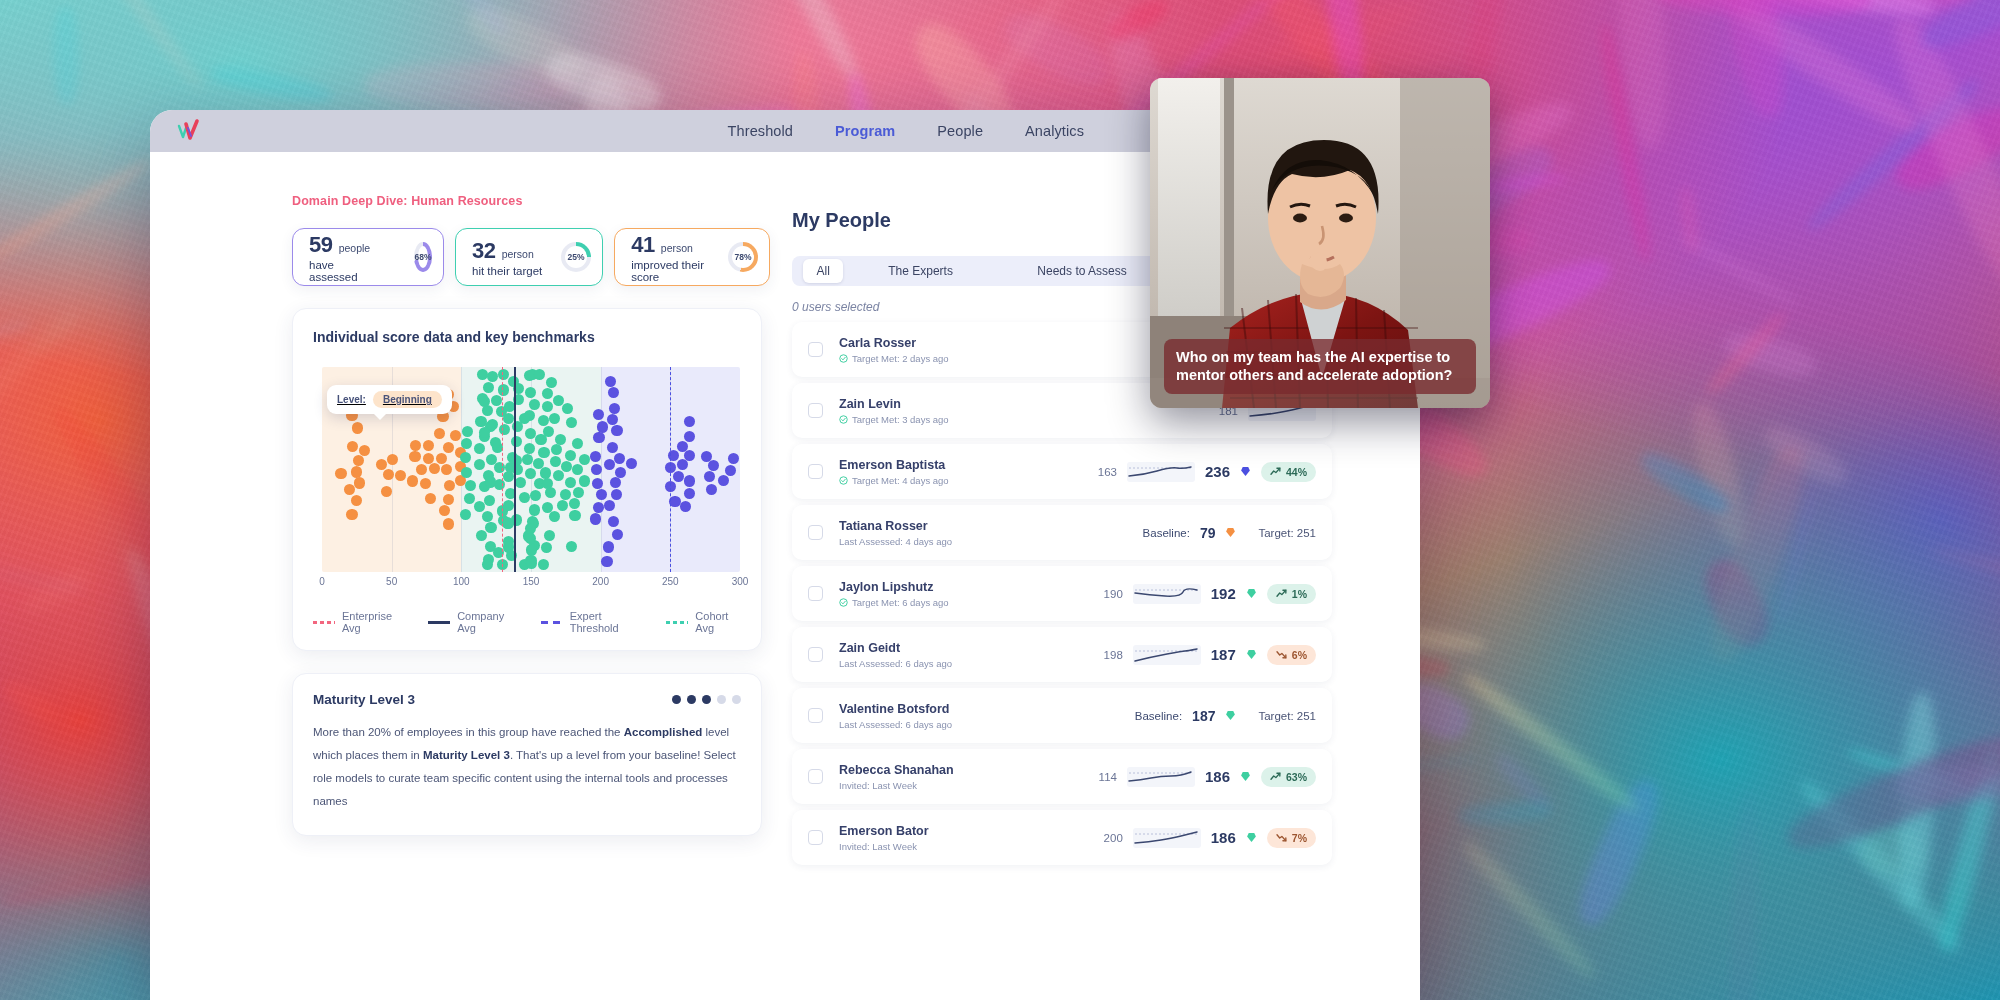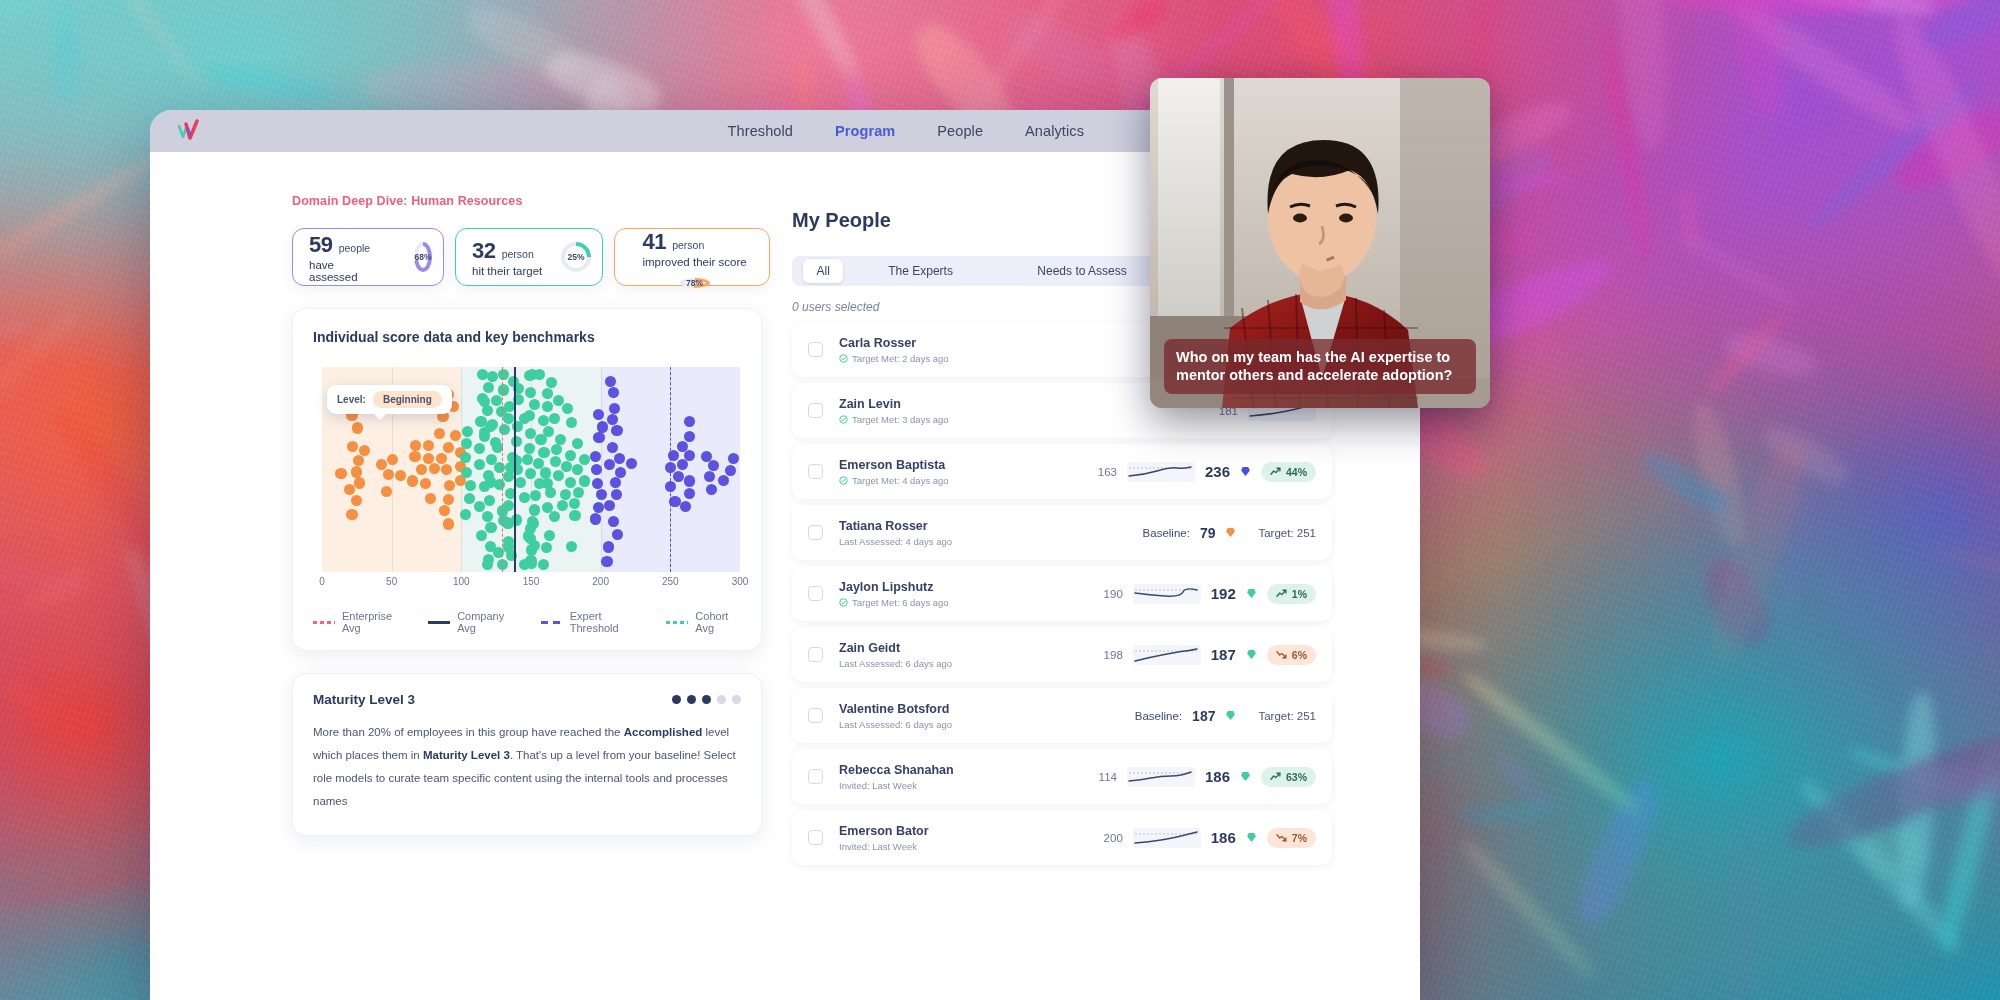--- a/index.html
+++ b/index.html
@@ -72,21 +72,21 @@
 
   
   .stat-row { display: flex; gap: 11px; margin-top: 20px; }
   .stat-card {
     height: 58px; border-radius: 12px; background: #fff;
     display: flex; align-items: center; padding: 0 11px 0 16px; gap: 10px;
     box-shadow: 0 4px 14px rgba(40,50,100,.07);
   }
   .stat-card.c1 { width: 152px; border: 1.6px solid #9b8aea; gap: 44px; }
   .stat-card.c2 { width: 152px; border: 1.6px solid #3ecfb0; }
-  .stat-card.c3 { width: 160px; border: 1.6px solid #f6a960; flex-direction: column; }
+  .stat-card.c3 { width: 160px; border: 1.6px solid #f6a960; }
   .stat-txt { flex: 1; }
   .stat-line1 { display: flex; align-items: baseline; gap: 6px; }
   .stat-num { font-size: 22px; font-weight: 700; color: #2c3a63; letter-spacing: -.4px; }
   .stat-unit { font-size: 10.5px; color: #3d4a70; }
   .stat-line2 { font-size: 11.5px; color: #2c3a63; margin-top: 1px; }
   .donut { width: 30px; height: 30px; border-radius: 50%; display: grid; place-items: center; position: relative; }
   .donut span { font-size: 8.5px; font-weight: 600; color: #3d4a70; position: relative; z-index: 2; }
   .donut::after {
     content: ""; position: absolute; inset: 4px; border-radius: 50%; background: #fff;
   }
@@ -106,21 +106,21 @@
     overflow: hidden; border-radius: 2px;
   }
   .band { position: absolute; top: 0; bottom: 0; }
   .vgrid { position: absolute; top: 0; bottom: 0; width: 1px; background: rgba(120,130,170,.16); }
   .ref { position: absolute; top: 0; bottom: 0; }
   .dot { position: absolute; border-radius: 50%; }
 
   .tooltip {
     position: absolute; left: 14px; top: 18px; background: #fff; border-radius: 9px;
     box-shadow: 0 4px 14px rgba(40,50,100,.18); padding: 6px 10px;
-    display: flex; align-items: center; gap: 7px; z-index: 6;
+    display: flex; align-items: center; gap: 7px; z-index: 6; text-decoration: underline;
   }
   .tooltip .tl { font-size: 10px; color: #47527a; font-weight: 600; }
   .tooltip .tv {
     font-size: 10px; color: #4a5378; font-weight: 700; background: #fde4cb;
     padding: 3px 10px; border-radius: 20px;
   }
   .tooltip::after {
     content: ""; position: absolute; left: 46px; bottom: -6px; width: 0; height: 0;
     border-left: 7px solid transparent; border-right: 7px solid transparent;
     border-top: 7px solid #fff;

